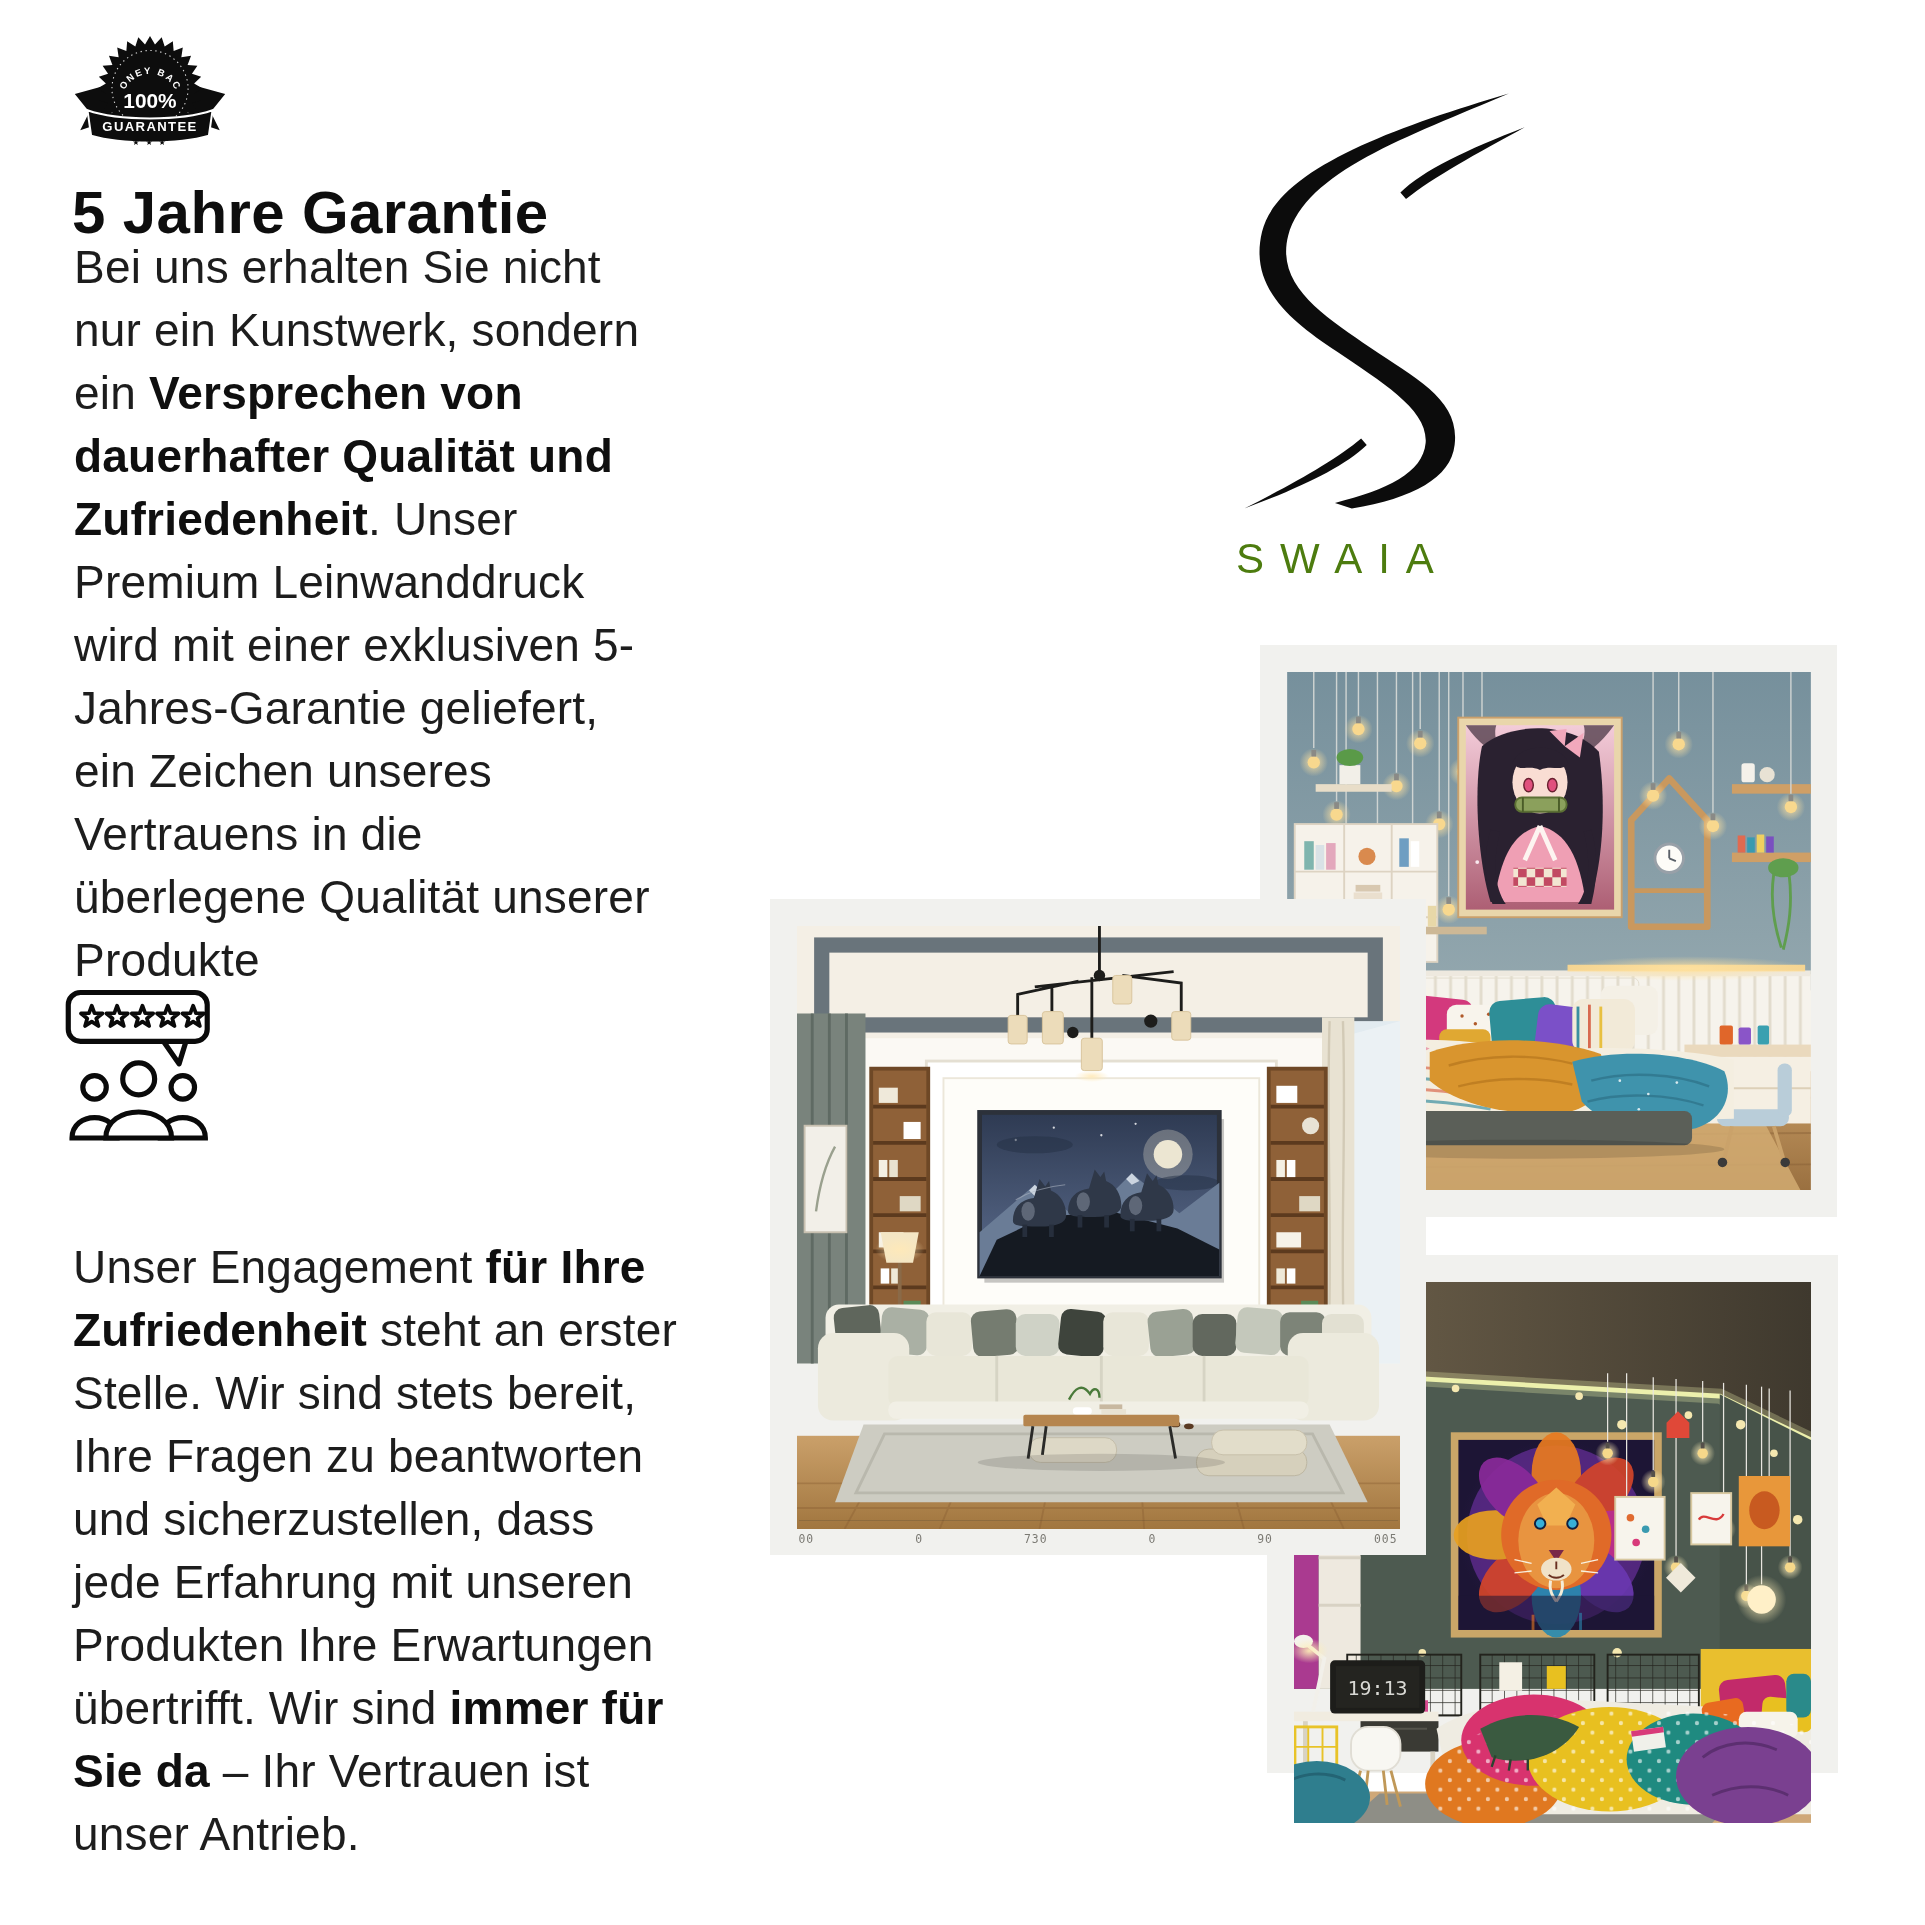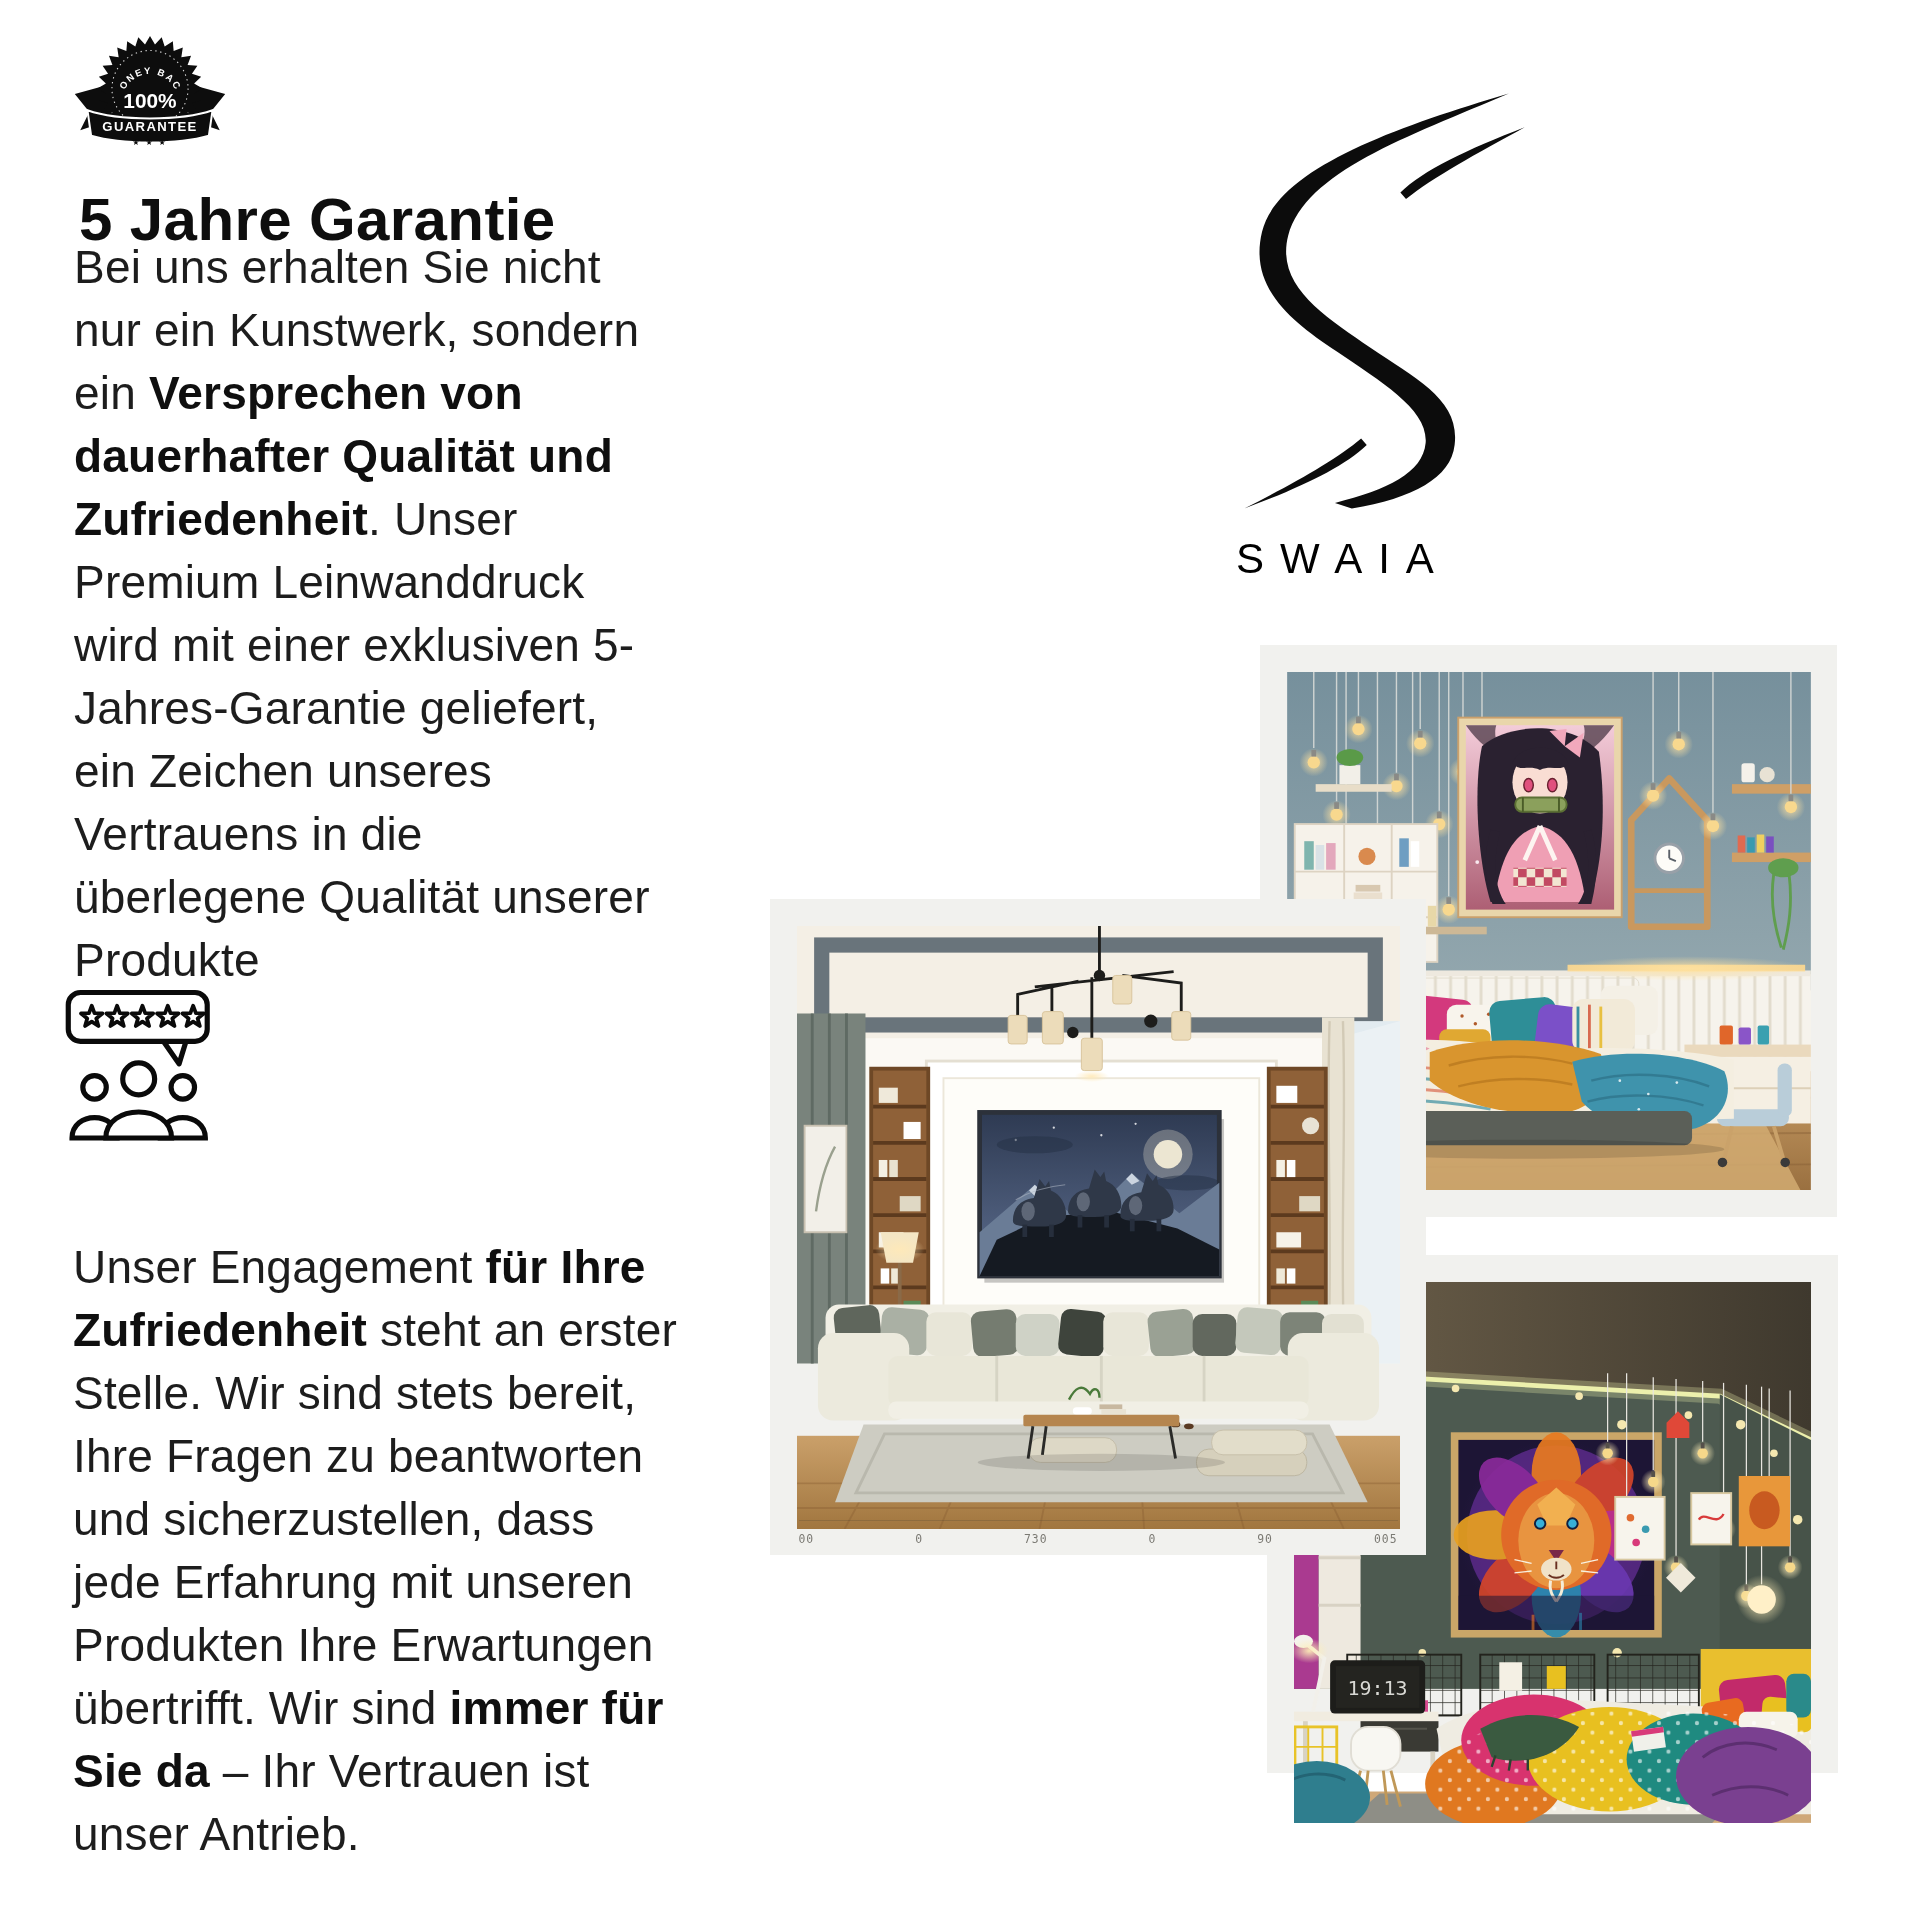--- a/index.html
+++ b/index.html
@@ -1,25 +1,25 @@
 <!DOCTYPE html>
 <html style="font-size:15px"><head>
 <meta charset="utf-8">
 <style>
   html,body{margin:0;padding:0;background:#fff;}
   #page{position:relative;width:1926px;height:1926px;background:#ffffff;
         font-family:"Liberation Sans",sans-serif;color:#161616;overflow:hidden;}
   .abs{position:absolute;}
-  .heading{position:absolute;margin:7px;font-weight:700;font-size:60px;letter-spacing:0.4px;color:#0e0e0e;line-height:1.05;}
+  .heading{position:absolute;margin:0;font-weight:700;font-size:60px;letter-spacing:0.4px;color:#0e0e0e;line-height:1.05;}
   .body-text{position:absolute;font-size:46px;line-height:63px;letter-spacing:0.2px;color:#1d1d1d;font-weight:400;}
   .body-text b{font-weight:700;color:#0f0f0f;}
   .card{position:absolute;background:#f1f1ee;}
   .card svg.photo{position:absolute;left:27px;top:27px;display:block;}
   #brand-wordmark{position:absolute;left:1229px;top:535px;width:228px;text-align:center;
-     font-size:42px;letter-spacing:16px;color:#000000;font-weight:400;}
+     font-size:42px;letter-spacing:16px;color:#4d7c0f;font-weight:400;}
   #ruler-row{position:absolute;left:28.5px;right:28.5px;bottom:9.5px;display:flex;justify-content:space-between;
      font-family:"DejaVu Sans Mono",monospace;font-size:11.4px;color:#4a4840;opacity:.7;letter-spacing:1px;
      border-top:1px solid rgba(60,55,45,.30);padding-top:11px;z-index:5;}
 </style>
 </head>
 <body>
 
 <div id="page">
 
   <svg class="abs" style="left:73px;top:36px" width="154" viewBox="0 0 170 124">

